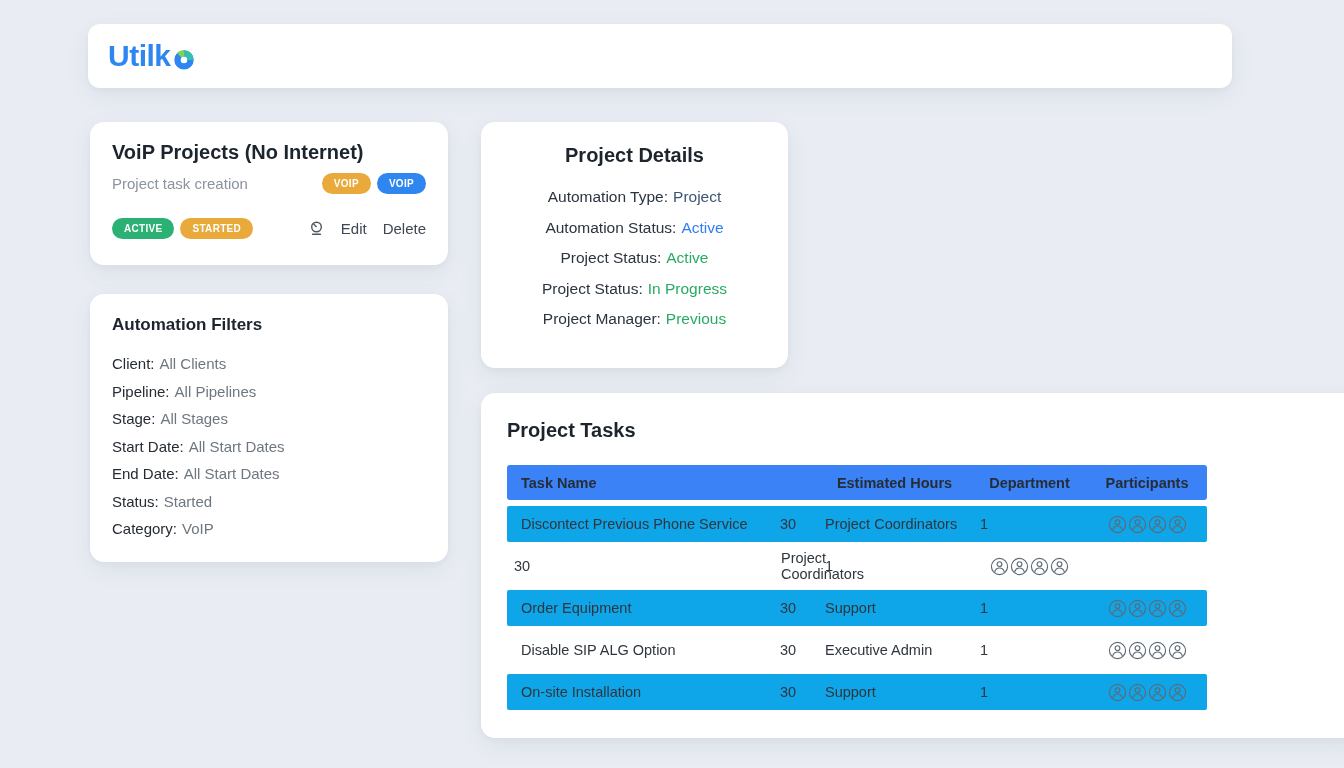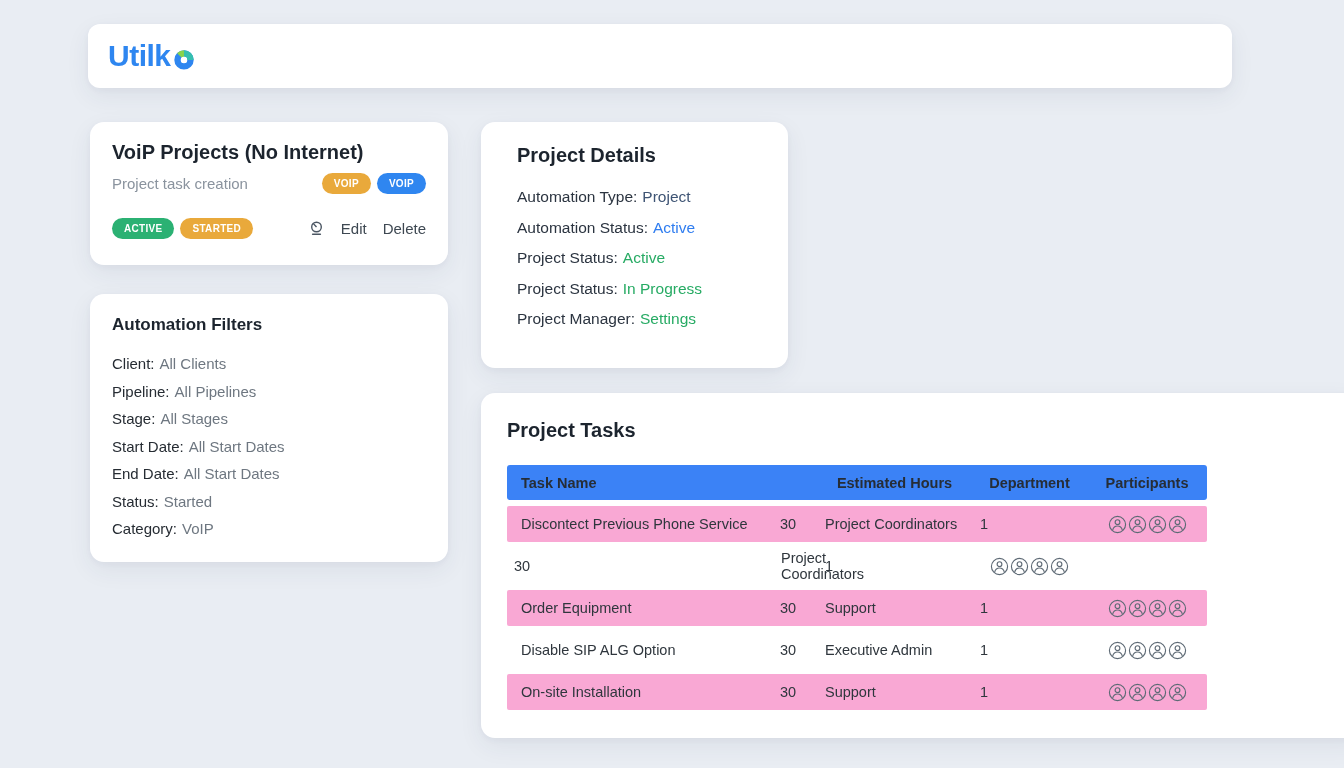--- a/index.html
+++ b/index.html
@@ -52,21 +52,21 @@
   .timer-icon { display: inline-flex; cursor: pointer; color: #4b5663; }
 
   
   .filters-card { left: 90px; top: 294px; width: 358px; height: 268px; padding: 21px 22px; }
   .filters-title { font-size: 17px; font-weight: 700; color: #1c242e; margin-bottom: 20px; }
   .kv-row { font-size: 15px; margin-bottom: 10.5px; }
   .kv-label { color: #262c33; font-weight: 500; }
   .kv-value { color: #6e7781; margin-left: 5px; }
 
   
-  .details-card { left: 481px; top: 122px; width: 307px; height: 246px; padding: 22px 36px; }
+  .details-card { left: 481px; top: 122px; width: 307px; height: 246px; padding: 22px 26px; text-align: center; }
   .details-title { font-size: 20px; font-weight: 700; color: #1c242e; margin-bottom: 21px; }
   .detail-row { font-size: 15.5px; margin-bottom: 12.5px; }
   .detail-label { color: #2b3440; font-weight: 500; }
   .detail-value { margin-left: 5px; font-weight: 500; }
   .v-navy  { color: #3e5474; }
   .v-blue  { color: #2f7df0; }
   .v-green { color: #27ab64; }
 
   
   .tasks-card { left: 481px; top: 393px; width: 884px; height: 345px; padding: 26px 26px; }
@@ -75,21 +75,21 @@
   .t-header, .t-row {
     display: grid;
     grid-template-columns: 266px 44px 155px 115px 120px;
     align-items: center;
     margin-bottom: 6px;
   }
   .t-header { background: #3b82f6; height: 35px; font-size: 14.5px; font-weight: 700; color: #262d36; border-radius: 3px; }
   .th-name { grid-column: 1 / span 2; padding-left: 14px; }
   .th-center { text-align: center; }
   .t-row { height: 36px; font-size: 14.5px; color: #2f363d; border-radius: 2px; }
-  .t-row.striped { background: #f9a8d4; }
+  .t-row.striped { background: #0ea5e9; }
   .td-name { padding-left: 14px; }
   .td-hours { padding-left: 7px; }
   .td-dept { padding-left: 8px; }
   .td-count { padding-left: 8px; }
   .td-avatars { display: flex; justify-content: center; align-items: center; gap: 1px; color: #5e6a75; }
   .avatar { display: inline-flex; }
 </style>
 </head>
 <body>
 
@@ -174,21 +174,21 @@
   <div class="detail-row">
     <span class="detail-label">Automation Status:</span><span class="detail-value v-blue">Active</span>
   </div>
   <div class="detail-row">
     <span class="detail-label">Project Status:</span><span class="detail-value v-green">Active</span>
   </div>
   <div class="detail-row">
     <span class="detail-label">Project Status:</span><span class="detail-value v-green">In Progress</span>
   </div>
   <div class="detail-row">
-    <span class="detail-label">Project Manager:</span><span class="detail-value v-green">Settings</span>
+    <span class="detail-label">Project Manager:</span><span class="detail-value v-green">Previous</span>
   </div>
 </div>
 
 <div class="card tasks-card">
   <div class="tasks-title">Project Tasks</div>
   <div class="t-grid">
     <div class="t-header">
       <span class="th-name">Task Name</span>
       <span class="th-center">Estimated Hours</span>
       <span class="th-center">Department</span>

